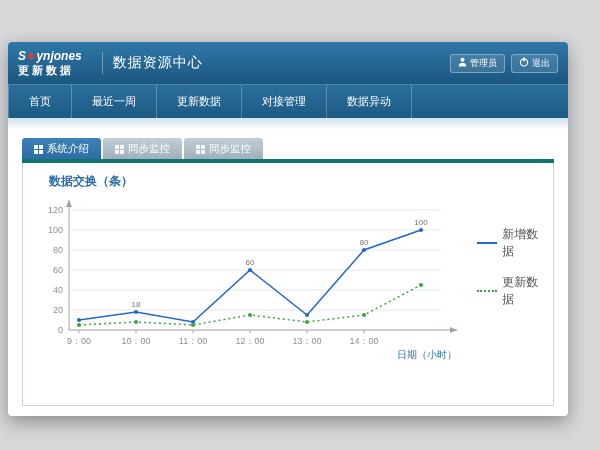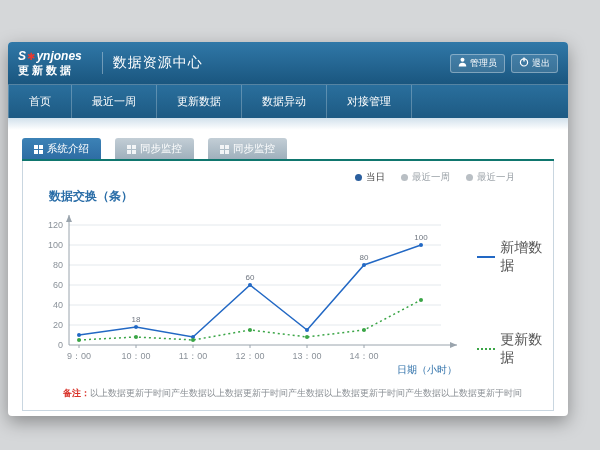--- a/index.html
+++ b/index.html
@@ -24,39 +24,39 @@
 
   
   .navbar { height:34px; background:linear-gradient(#2a6f9d,#1d5a83); display:flex; align-items:stretch; border-top:1px solid rgba(255,255,255,.25); }
   .nav-item { color:#fff; font-size:11px; display:flex; align-items:center; padding:0 20px; cursor:pointer;
               border-right:1px solid rgba(255,255,255,.25); text-decoration:none; }
   .nav-item:first-child { border-left:1px solid rgba(255,255,255,.25); }
   .shine { height:12px; background:linear-gradient(#d2e1ec,#ffffff); }
 
   
   .content { padding:8px 14px 0 14px; background:#fff; }
-  .tabbar { display:flex; gap:14px; border-bottom:2px solid #0f766e; }
+  .tabbar { display:flex; gap:2px; border-bottom:4px solid #0f766e; }
   .tab { display:flex; align-items:center; gap:4px; padding:4px 12px 3px; font-size:10.5px; color:#fff;
          background:linear-gradient(#c3ced6,#9fb0bc); border-radius:3px 3px 0 0; cursor:pointer; }
   .tab.active { background:linear-gradient(#3c82b6,#2e6da4); }
   .tab .tab-ico { display:flex; }
 
   .panel { border:1px solid #c9d6e0; border-top:none; padding:8px 10px 6px; min-height:243px; }
   .filter-row { display:flex; justify-content:flex-end; gap:16px; padding:2px 28px 2px 0; }
   .f-item { display:flex; align-items:center; gap:4px; font-size:9.5px; color:#9aa1a7; cursor:pointer; }
   .f-item .dot { width:7px; height:7px; border-radius:50%; background:#b9bfc4; }
   .f-item.active { color:#444; }
   .f-item.active .dot { background:#2b5f9e; }
   .f-item em { font-style:normal; }
   .ylabel { color:#2b6ea8; font-size:12px; font-weight:bold; padding:2px 0 2px 16px; }
 
   .chart-row { display:flex; align-items:center; }
   .chart { width:440px; height:170px; flex:0 0 auto; }
   .series-legend { flex:1; display:flex; flex-direction:column; gap:14px; padding-left:4px; margin-top:-20px; }
-  .s-item { display:flex; align-items:center; gap:5px; font-size:14px; color:#555;margin-top:42px; }
+  .s-item { display:flex; align-items:center; gap:5px; font-size:12px; color:#555; }
   .s-item .line { width:24px; height:0; border-top:2px solid #2268c4; }
   .s-item .line.dotted { border-top:2px dotted #3aa546; }
 
   .note { margin:10px 0 4px 30px; font-size:9px; color:#8a8f94; }
   .note b { color:#d9342b; font-weight:bold; }
 </style>
 </head>
 <body>
 
 <div class="stage">
@@ -88,22 +88,22 @@
             </svg>
         </span>
         <span>退出</span>
       </button>
     </header>
 
     <nav class="navbar">
       <a class="nav-item">首页</a>
       <a class="nav-item">最近一周</a>
       <a class="nav-item">更新数据</a>
+      <a class="nav-item">对接管理</a>
       <a class="nav-item">数据异动</a>
-      <a class="nav-item">对接管理</a>
     </nav>
     <div class="shine"></div>
 
     <div class="content">
 
       <div class="tabbar">
         <div class="tab active">
           <span class="tab-ico">
             <svg width="9" height="9" viewBox="0 0 9 9">
                 <rect x="0" y="0" width="4" height="4" fill="#fff"></rect>
@@ -133,34 +133,20 @@
                 <rect x="0" y="5" width="4" height="4" fill="#fff"></rect>
                 <rect x="5" y="5" width="4" height="4" fill="#fff"></rect>
               </svg>
           </span>
           <span>同步监控</span>
         </div>
       </div>
 
       <div class="panel">
 
-        <div class="filter-row">
-          <span class="f-item active">
-              <i class="dot"></i>
-              <em>当日</em>
-            </span>
-          <span class="f-item">
-              <i class="dot"></i>
-              <em>最近一周</em>
-            </span>
-          <span class="f-item">
-              <i class="dot"></i>
-              <em>最近一月</em>
-            </span>
-        </div>
 
         <div class="ylabel">数据交换（条）</div>
 
         <div class="chart-row">
           <svg class="chart" viewBox="0 0 440 170">
               <text x="30" y="141" fill="#8a9199" font-size="9" text-anchor="end" font-family="Liberation Sans, DejaVu Sans, sans-serif">0</text>
               <line x1="36" y1="118" x2="408" y2="118" stroke="#e4e9ed" stroke-width="1"></line>
               <text x="30" y="121" fill="#8a9199" font-size="9" text-anchor="end" font-family="Liberation Sans, DejaVu Sans, sans-serif">20</text>
               <line x1="36" y1="98" x2="408" y2="98" stroke="#e4e9ed" stroke-width="1"></line>
               <text x="30" y="101" fill="#8a9199" font-size="9" text-anchor="end" font-family="Liberation Sans, DejaVu Sans, sans-serif">40</text>
@@ -215,20 +201,17 @@
               <span class="line"></span>
               <span>新增数据</span>
             </div>
             <div class="s-item">
               <span class="line dotted"></span>
               <span>更新数据</span>
             </div>
           </div>
         </div>
 
-        <div class="note">
-          <b>备注：</b><span>以上数据更新于时间产生数据以上数据更新于时间产生数据以上数据更新于时间产生数据以上数据更新于时间</span>
-        </div>
 
       </div>
     </div>
   </div>
 </div>
 
 </body></html>

